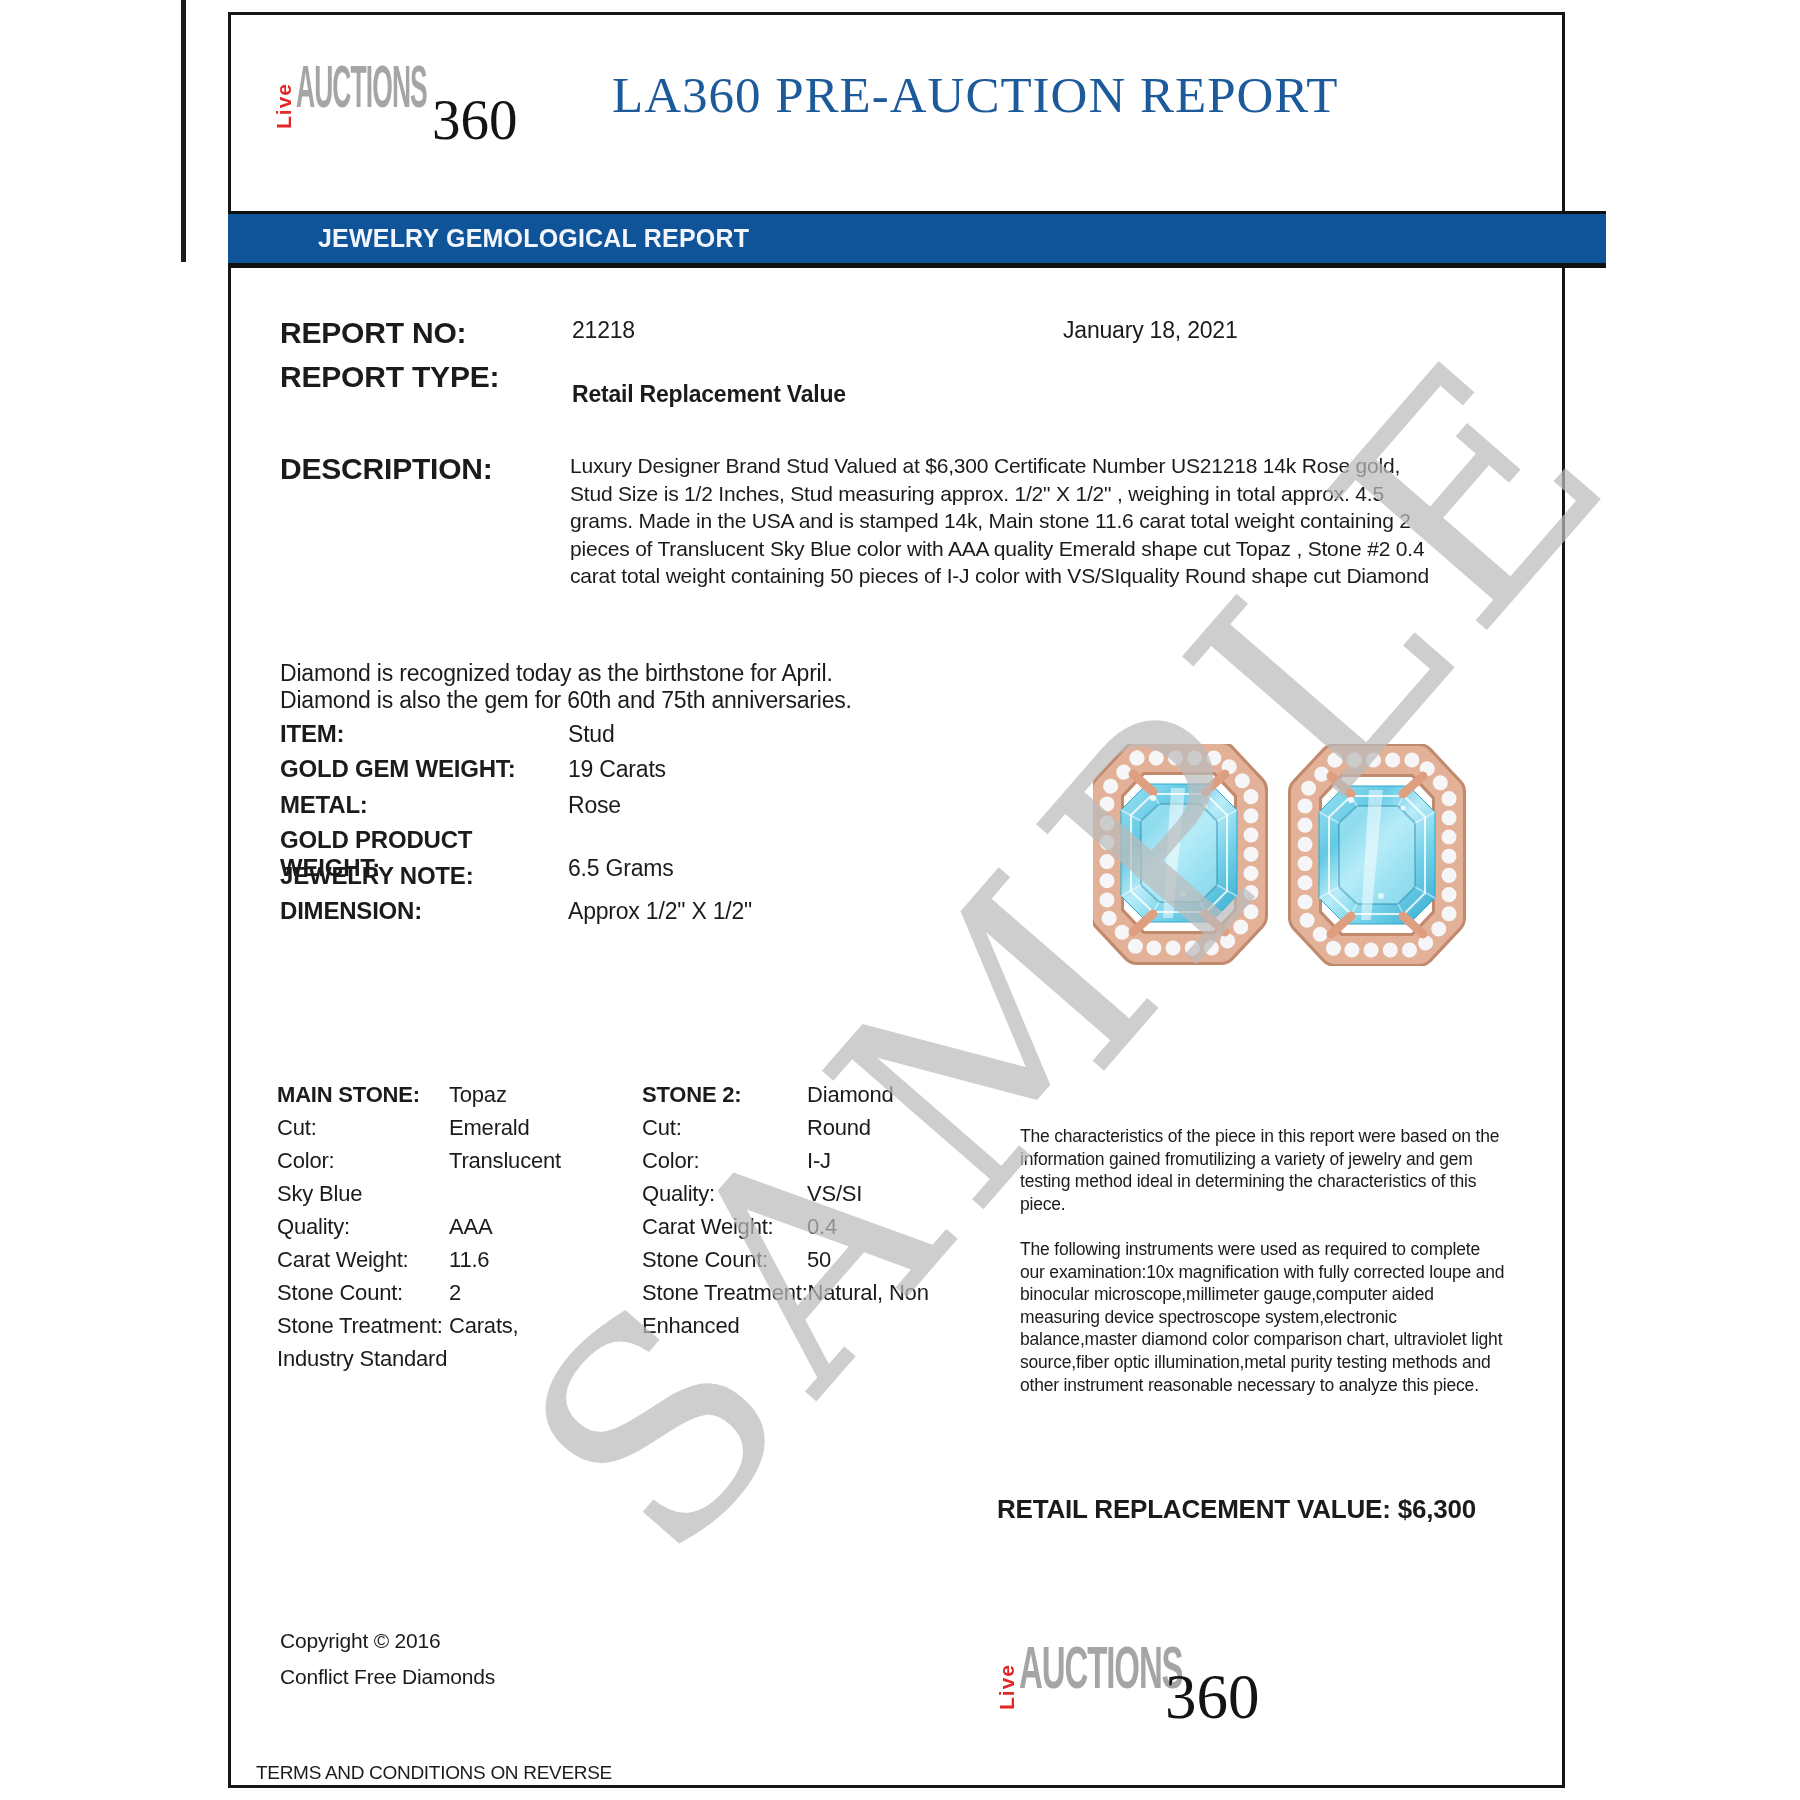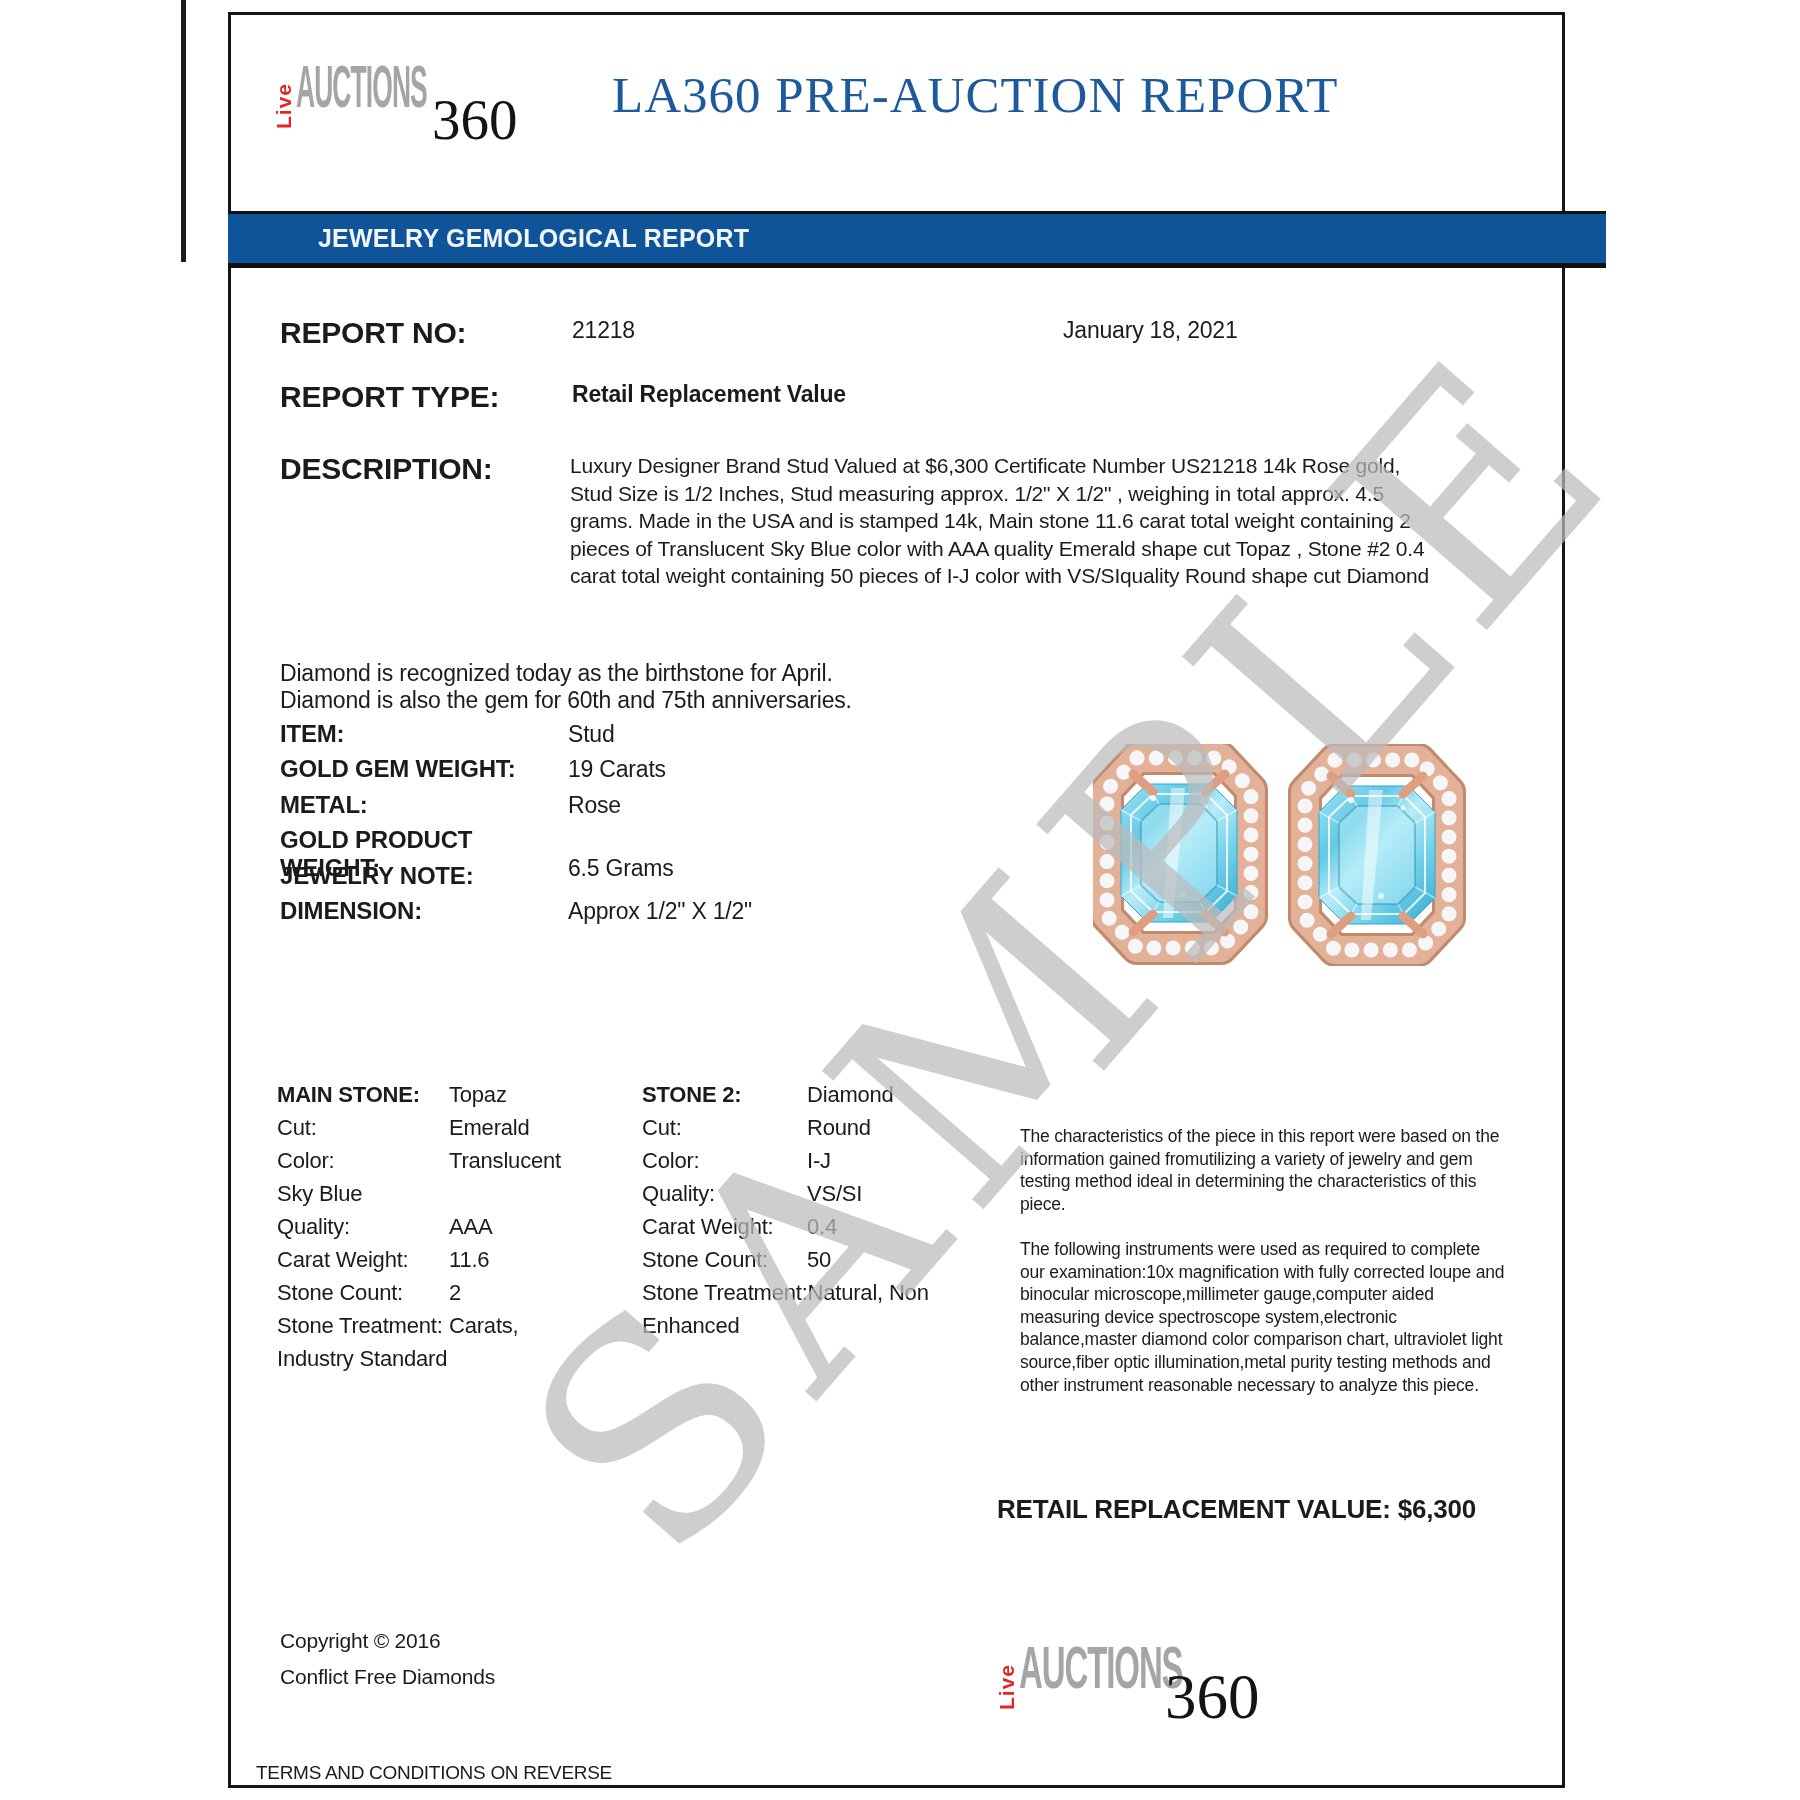--- a/index.html
+++ b/index.html
@@ -82,21 +82,21 @@
   <div class="doc-title">LA360 PRE-AUCTION REPORT</div>
 
   <div class="banner">
     <span class="banner-label">JEWELRY GEMOLOGICAL REPORT</span>
   </div>
 
   <div class="lbl" style="left:280px;top:316px;">REPORT NO:</div>
   <div class="val" style="left:572px;top:317px;">21218</div>
   <div class="val" style="left:1063px;top:317px;">January 18, 2021</div>
 
-  <div class="lbl" style="left:280px;top:380px;text-align:right;">REPORT TYPE:</div>
+  <div class="lbl" style="left:280px;top:360px;text-align:right;">REPORT TYPE:</div>
   <div class="val" style="left:572px;top:381px;font-weight:bold;">Retail Replacement Value</div>
 
   <div class="lbl" style="left:280px;top:452px;">DESCRIPTION:</div>
   <div class="desc">Luxury Designer Brand Stud Valued at $6,300 Certificate Number US21218 14k Rose gold, Stud Size is 1/2 Inches, Stud measuring approx. 1/2" X 1/2" , weighing in total approx. 4.5 grams. Made in the USA and is stamped 14k, Main stone 11.6 carat total weight containing 2 pieces of Translucent Sky Blue color with AAA quality Emerald shape cut Topaz , Stone #2 0.4 carat total weight containing 50 pieces of I-J color with VS/SIquality Round shape cut Diamond</div>
 
   <div class="notes">
     <div>Diamond is recognized today as the birthstone for April.</div>
     <div>Diamond is also the gem for 60th and 75th anniversaries.</div>
   </div>
 

